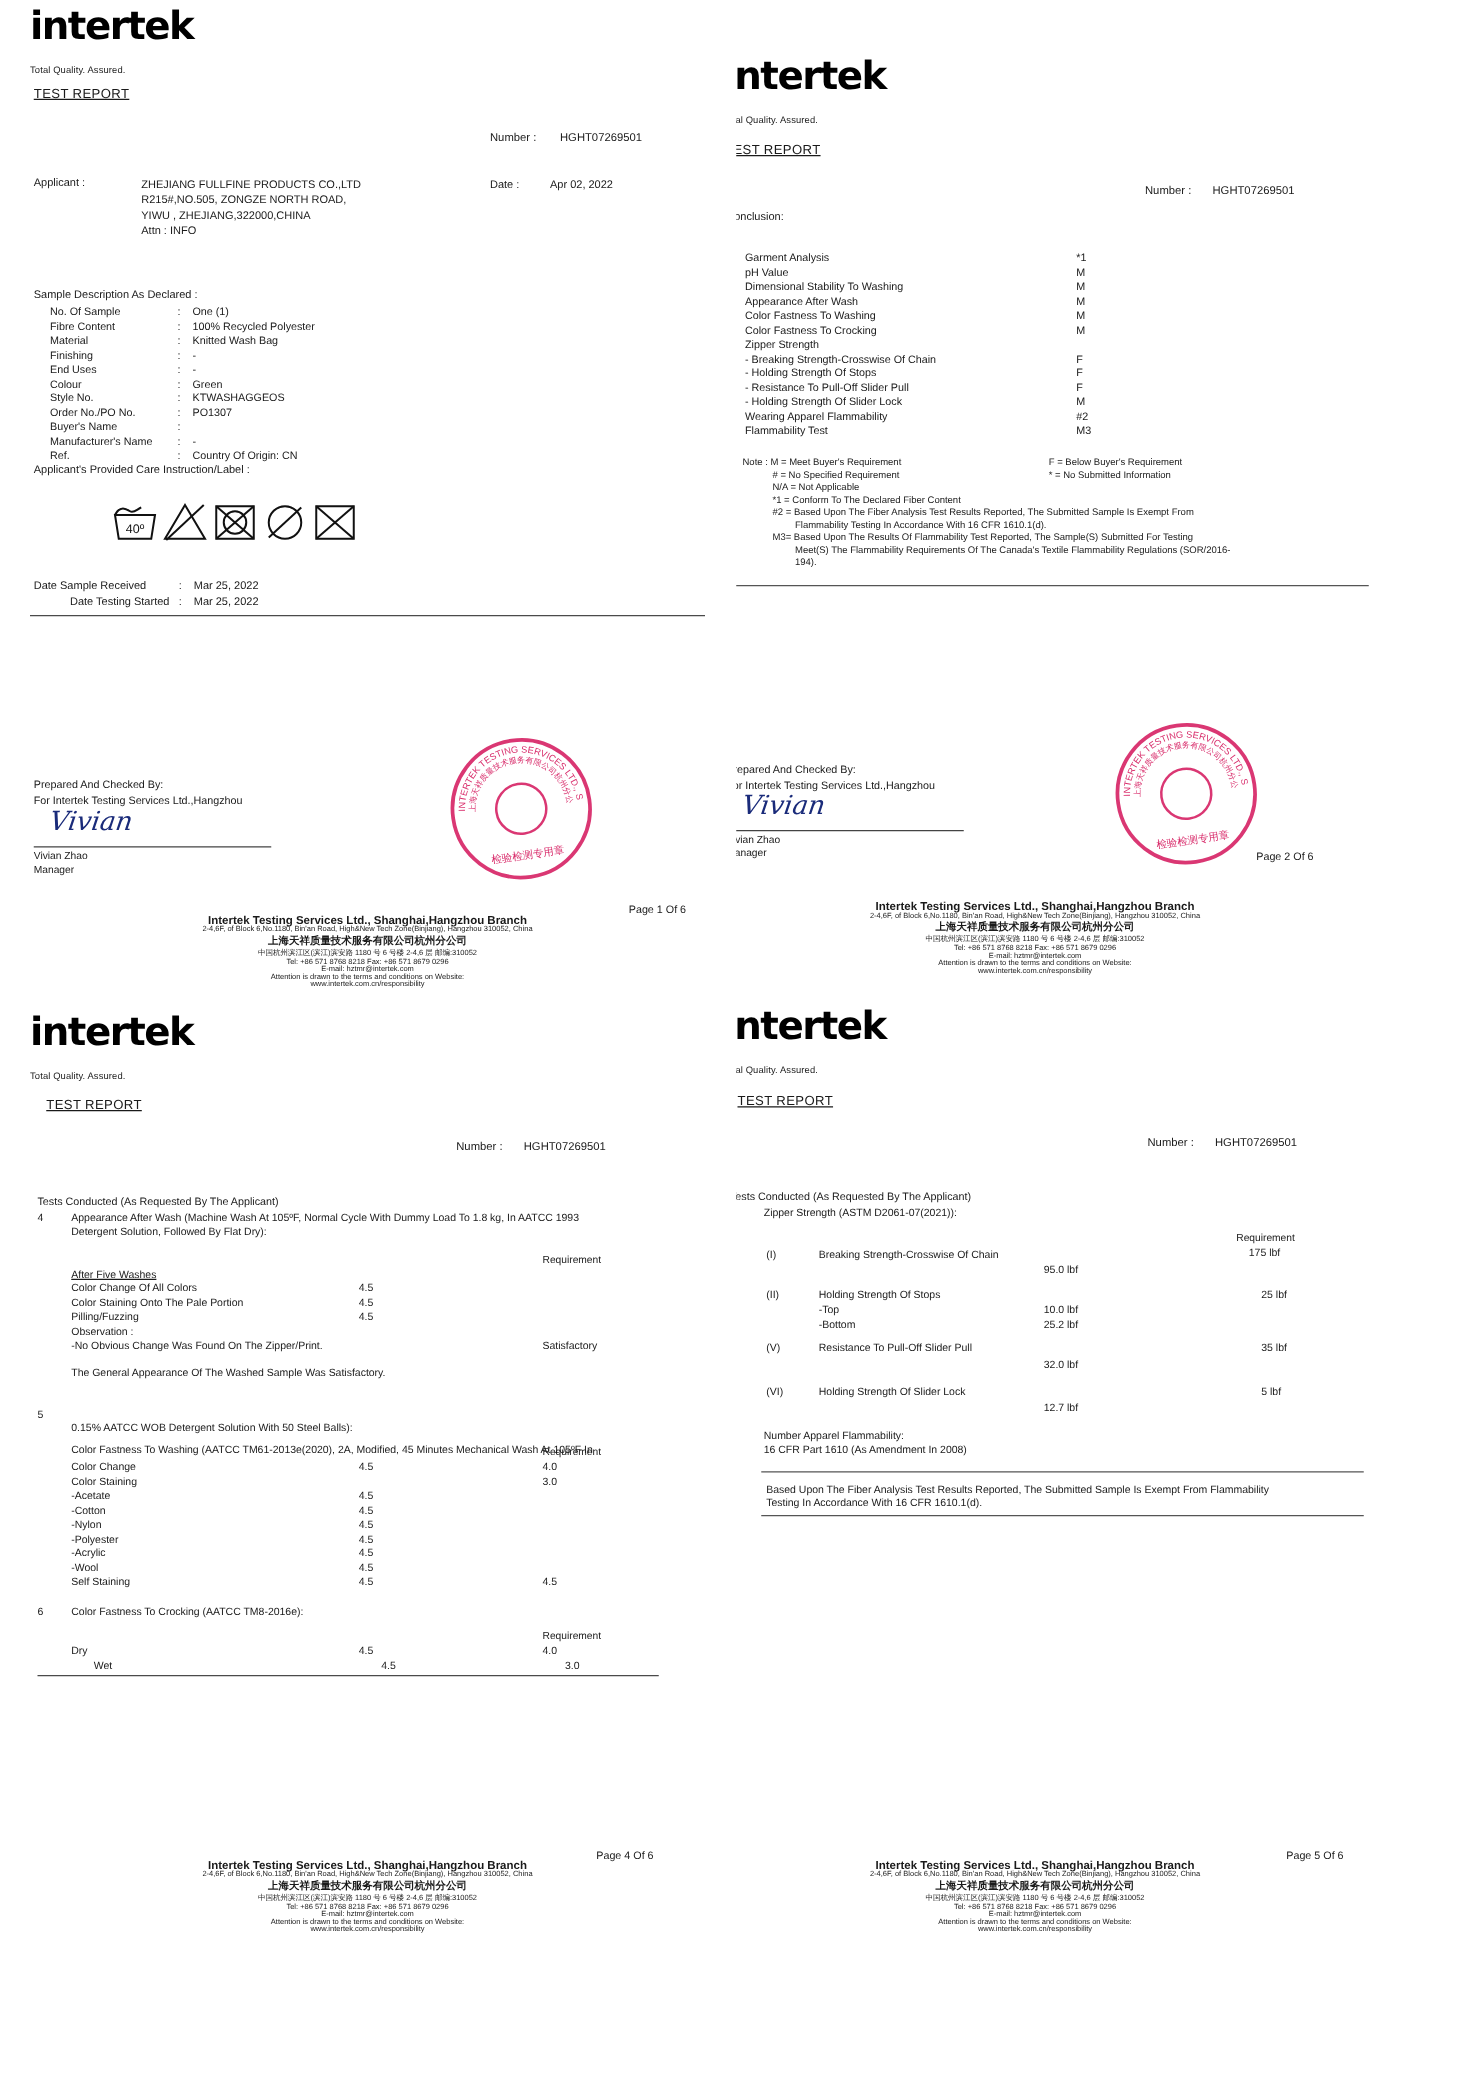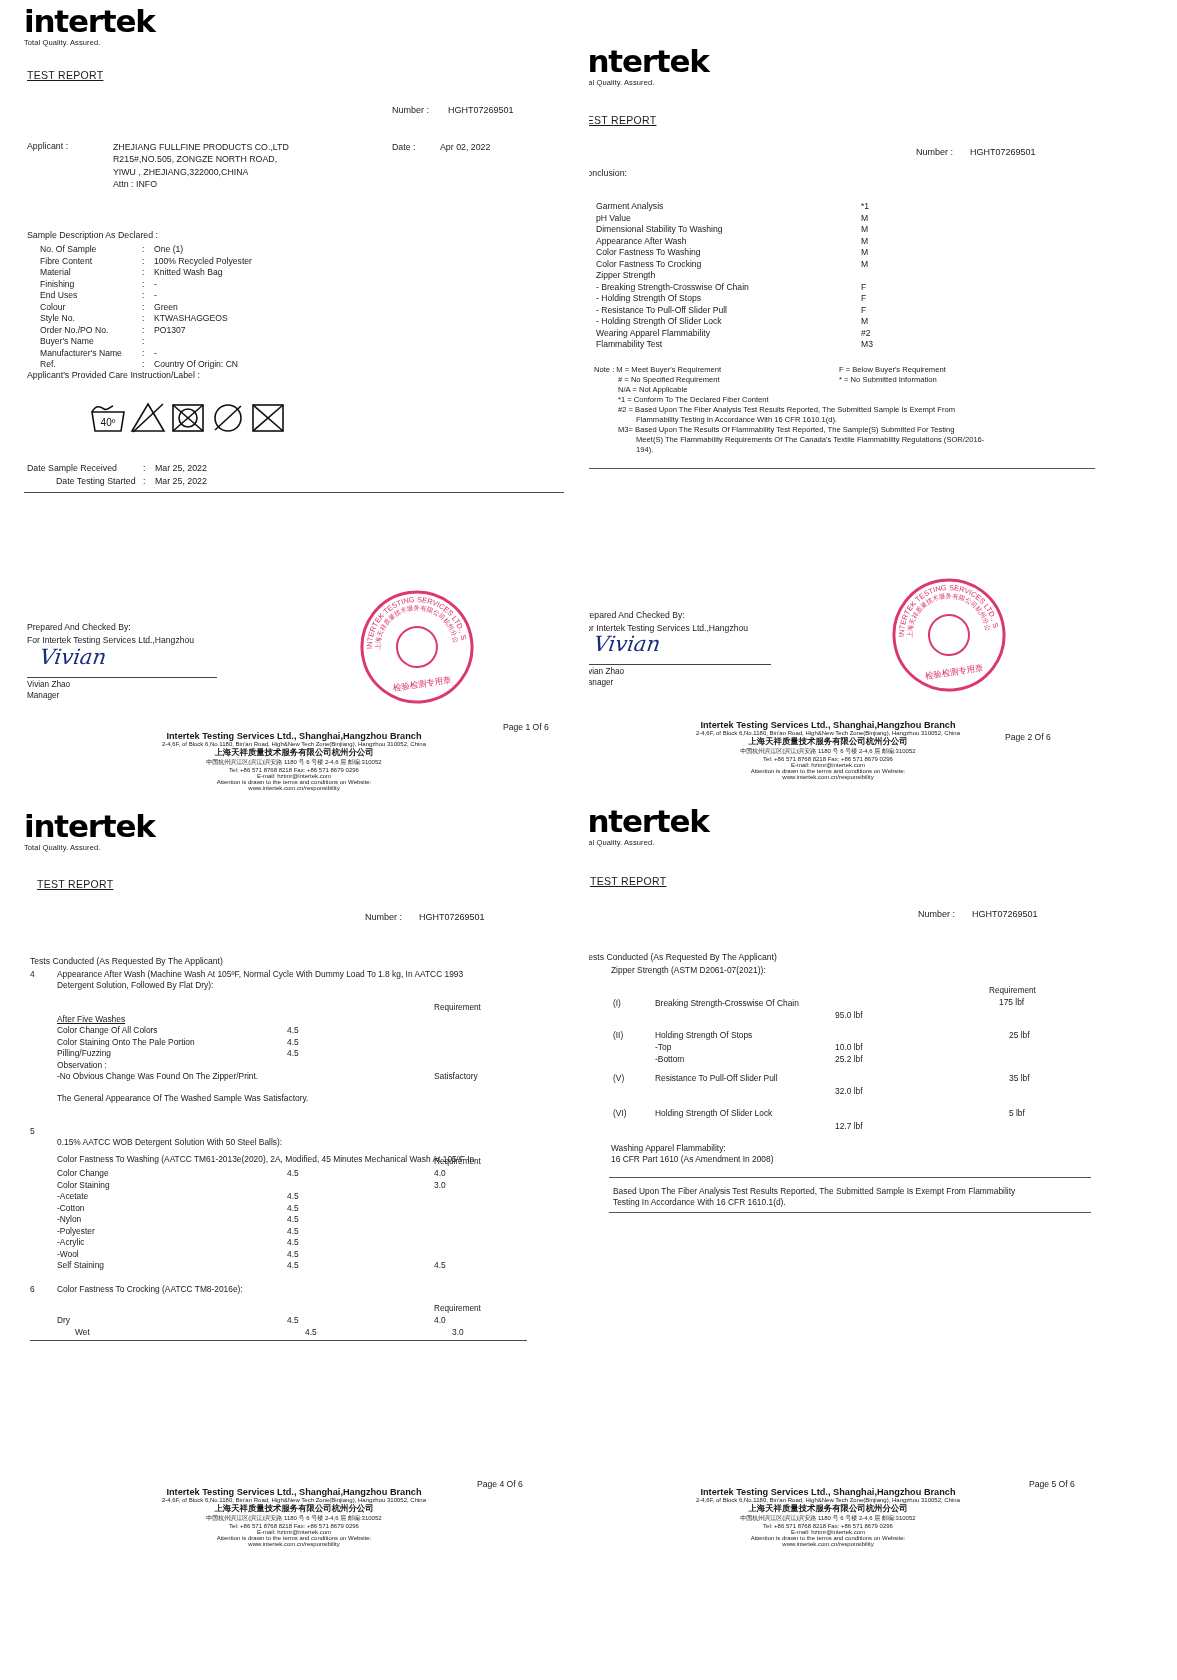--- a/index.html
+++ b/index.html
@@ -27,21 +27,21 @@
   .logo-wrap { position: relative; }
   .logo-text {
     font-family: "DejaVu Sans", sans-serif;
     font-weight: bold;
     color: #000;
     letter-spacing: -1.2px;
   }
   .logo-tag {
     font-size: 7.5px;
     color: #222;
-    margin-top: 1px;
+    margin-top: 14px;
     letter-spacing: 0.1px;
   }
 
   .test-report-title {
     font-size: 10.5px;
     text-decoration: underline;
     letter-spacing: 0.3px;
   }
   .tiny { font-size: 6px; }
 
@@ -370,21 +370,21 @@
         </text>
         <path id="arc2b" d="M 22 59 A 37 37 0 0 1 96 59" fill="none"></path>
         <text font-size="6.4" fill="#d4145a" opacity="0.9" font-family="DejaVu Sans, sans-serif">
           <textPath href="#arc2b" startOffset="2%">上海天祥质量技术服务有限公司杭州分公司</textPath>
         </text>
         <text x="59" y="99" font-size="8.4" text-anchor="middle" fill="#d4145a" opacity="0.9" font-family="DejaVu Sans, sans-serif">检验检测专用章</text>
       </g>
     </svg>
   </div>
 
-  <div class="page-of" style="position:absolute;left:416px;top:704px;text-align:right;">Page 2 Of 6</div>
+  <div class="page-of" style="position:absolute;left:416px;top:652px;text-align:right;">Page 2 Of 6</div>
 
   <div class="footer-center" style="position:absolute;left:-55px;top:692px;width:588px;">
     <div class="footer-b">Intertek Testing Services Ltd., Shanghai,Hangzhou Branch</div>
     <div class="tiny">2-4,6F, of Block 6,No.1180, Bin'an Road, High&amp;New Tech Zone(Binjiang), Hangzhou 310052, China</div>
     <div class="footer-cn">上海天祥质量技术服务有限公司杭州分公司</div>
     <div class="tiny">中国杭州滨江区(滨江)滨安路 1180 号 6 号楼 2-4,6 层 邮编:310052</div>
     <div class="tiny">Tel: +86 571 8768 8218 Fax: +86 571 8679 0296</div>
     <div class="tiny">E-mail: hztmr@intertek.com</div>
     <div class="tiny">Attention is drawn to the terms and conditions on Website:</div>
     <div class="tiny">www.intertek.com.cn/responsibility</div>
@@ -551,21 +551,21 @@
   <div style="position:absolute;left:24px;top:272px;font-size:8.4px;">(V)</div>
   <div style="position:absolute;left:66px;top:272px;font-size:8.4px;">Resistance To Pull-Off Slider Pull</div>
   <div style="position:absolute;left:420px;top:272px;font-size:8.4px;">35 lbf</div>
   <div style="position:absolute;left:246px;top:285px;font-size:8.4px;">32.0 lbf</div>
 
   <div style="position:absolute;left:24px;top:307px;font-size:8.4px;">(VI)</div>
   <div style="position:absolute;left:66px;top:307px;font-size:8.4px;">Holding Strength Of Slider Lock</div>
   <div style="position:absolute;left:420px;top:307px;font-size:8.4px;">5 lbf</div>
   <div style="position:absolute;left:246px;top:320px;font-size:8.4px;">12.7 lbf</div>
 
-  <div style="position:absolute;left:22px;top:342px;font-size:8.4px;">Washing Apparel Flammability:</div>
+  <div style="position:absolute;left:22px;top:342px;font-size:8.4px;">Number Apparel Flammability:</div>
   <div style="position:absolute;left:22px;top:353px;font-size:8.4px;">16 CFR Part 1610 (As Amendment In 2008)</div>
 
   <div class="hr-thin" style="position:absolute;left:20px;top:376px;width:482px;"></div>
 
   <div style="position:absolute;left:24px;top:385px;font-size:8.4px;">Based Upon The Fiber Analysis Test Results Reported, The Submitted Sample Is Exempt From Flammability</div>
   <div style="position:absolute;left:24px;top:396px;font-size:8.4px;">Testing In Accordance With 16 CFR 1610.1(d).</div>
 
   <div class="hr-thin" style="position:absolute;left:20px;top:411px;width:482px;"></div>
 
   <div class="page-of" style="position:absolute;left:440px;top:678px;">Page 5 Of 6</div>

